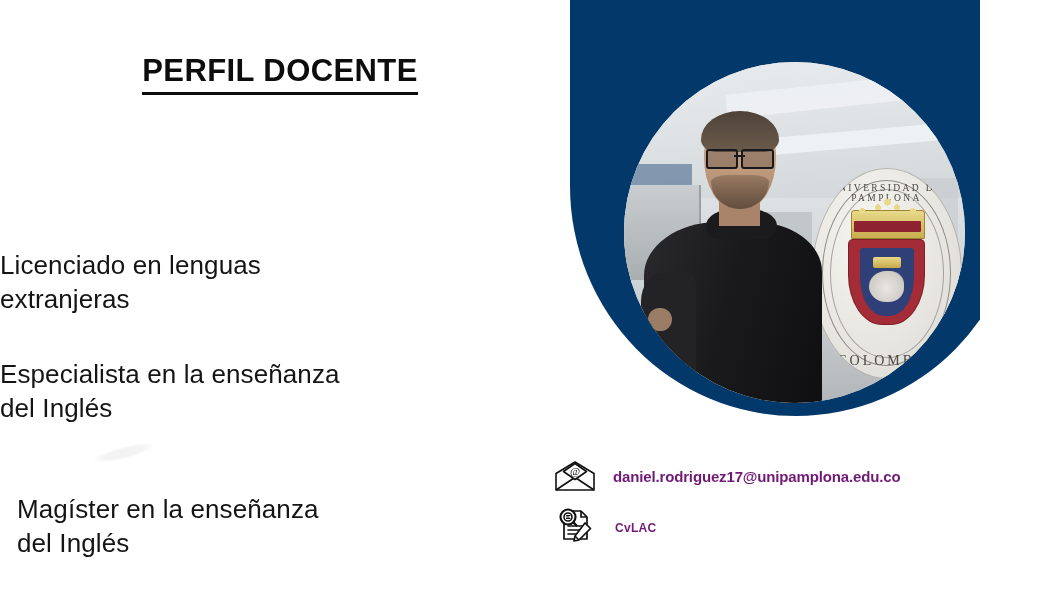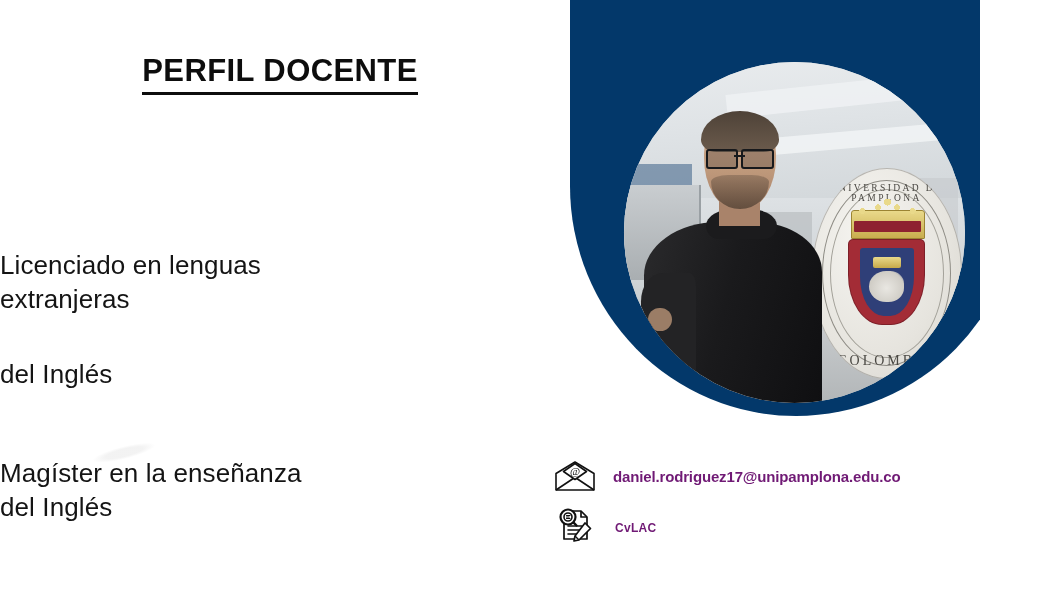--- a/index.html
+++ b/index.html
@@ -59,21 +59,21 @@
     left: 0;
     width: 560px;
     font-size: 26px;
     font-weight: 300;
     line-height: 1.32;
     color: #141414;
     letter-spacing: 0.1px;
   }
   .cred-1 { top: 248px; }
   .cred-2 { top: 357px; }
-  .cred-3 { top: 456px; }
+  .cred-3 { top: 492px; padding-left: 17px; }
 
   .watermark {
     position: absolute;
     left: 78px;
     top: 437px;
     width: 90px;
     height: 32px;
     opacity: 0.055;
     background:
       radial-gradient(ellipse 46px 9px at 46px 16px, #202020 0%, #202020 42%, rgba(32,32,32,0) 70%);
@@ -316,20 +316,21 @@
       <span class="u">PERFIL DOCENTE</span>
     </div>
 
 
     <div class="credential cred-1">
       <div>Licenciado en lenguas</div>
       <div>extranjeras</div>
     </div>
 
     <div class="credential cred-2">
+      <div>Especialista en la enseñanza</div>
       <div>del Inglés</div>
     </div>
 
     <div class="credential cred-3">
       <div>Magíster en la enseñanza</div>
       <div>del Inglés</div>
     </div>
 
     <div class="watermark"></div>
   </div>

